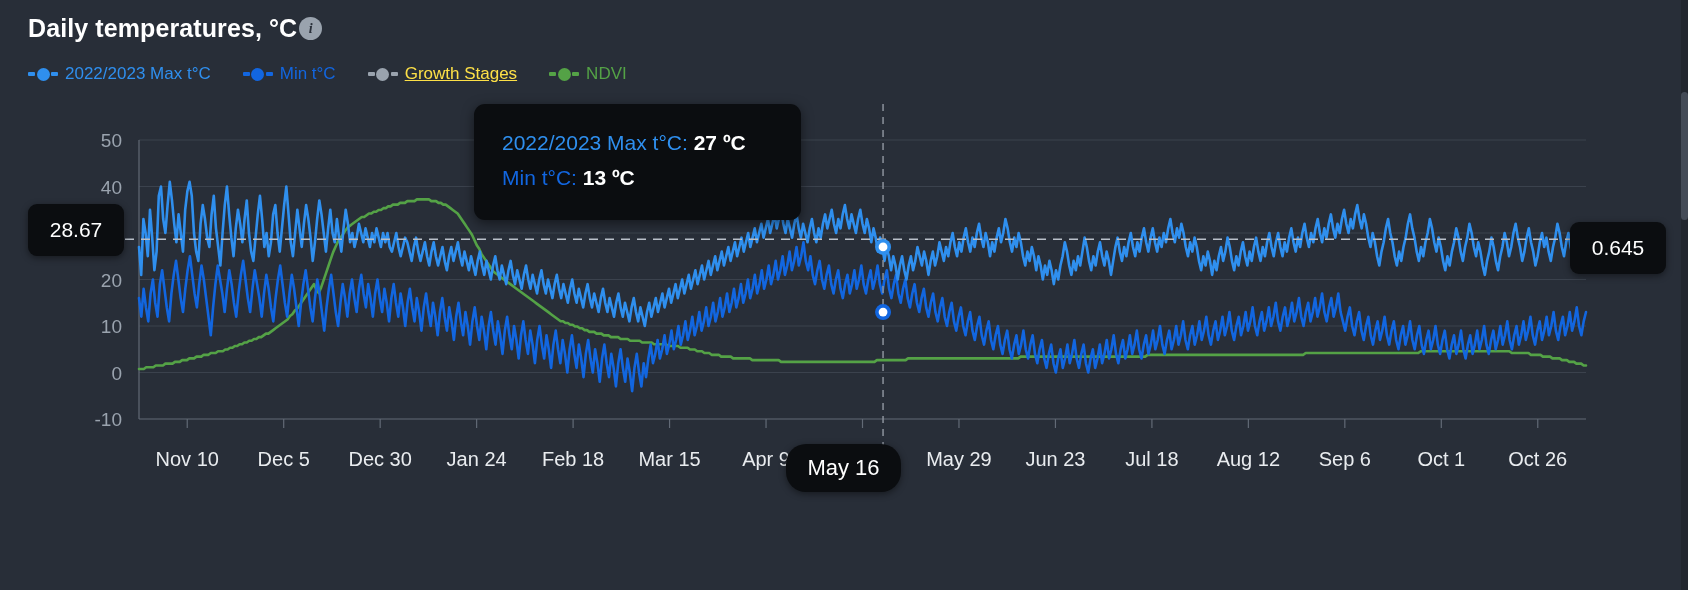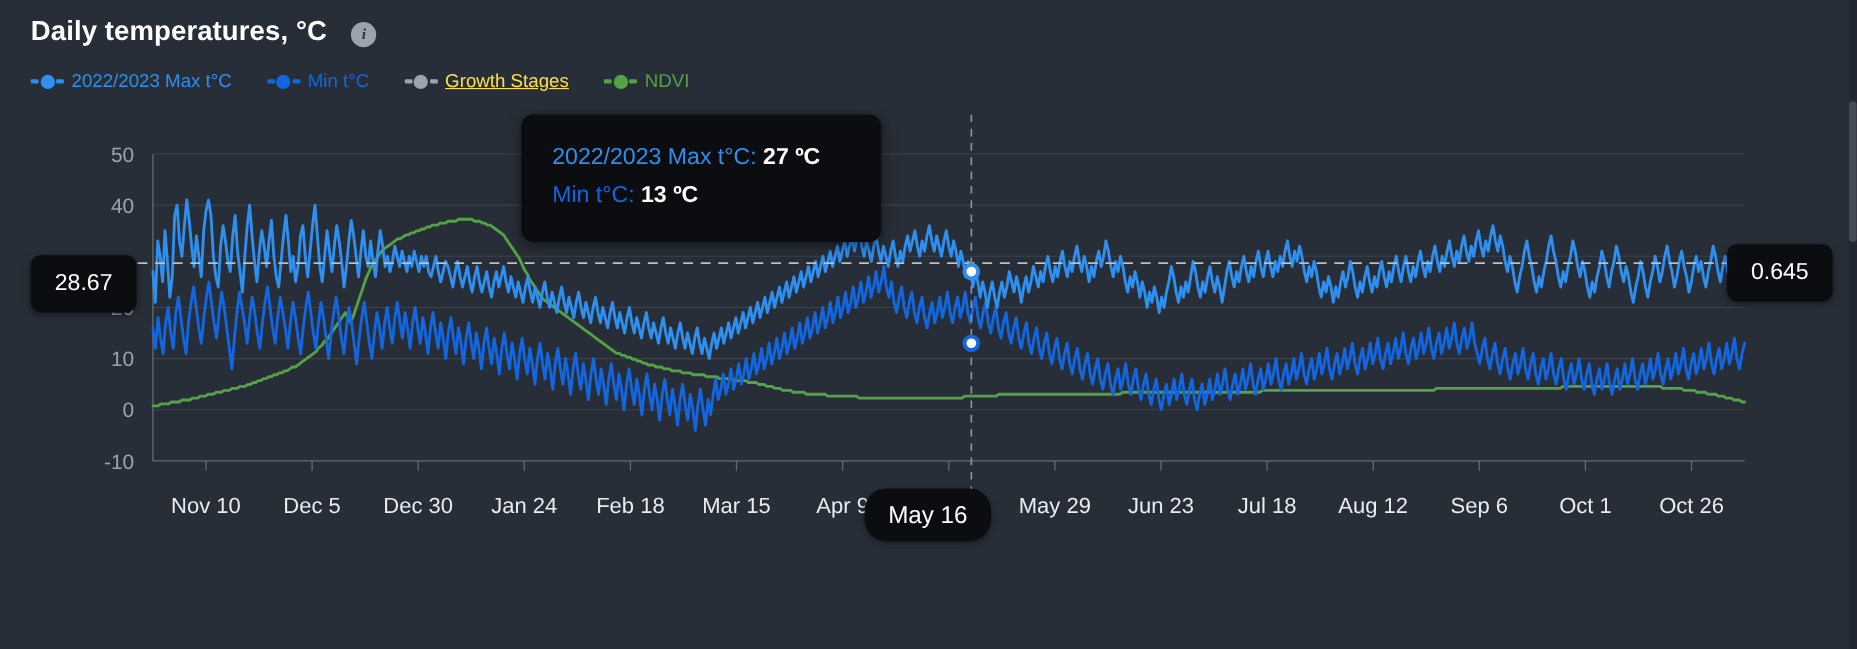--- a/index.html
+++ b/index.html
@@ -21,22 +21,22 @@
     box-sizing: border-box;
   }
   
   #header {
     position: absolute;
     left: 28px;
     top: 14px;
   }
   #title-row {
     display: flex;
-    align-items: flex-end;
-    gap: 22px;
+    align-items: center;
+    gap: 2px;
   }
   #page-title {
     font-size: 25px;
     font-weight: bold;
     color: #ffffff;
     letter-spacing: .1px;
     white-space: nowrap;
   }
   #info-icon {
     width: 23px;
@@ -128,21 +128,21 @@
     background: #0b0d10;
     border-radius: 9px;
     color: #ffffff;
     display: flex;
     align-items: center;
     justify-content: center;
     box-shadow: 0 2px 7px rgba(0,0,0,.45);
   }
   #left-badge {
     left: 28px;
-    top: 232px;
+    top: 204px;
     width: 96px;
     height: 52px;
     font-size: 21px;
   }
   #right-badge {
     right: 22px;
     top: 222px;
     width: 96px;
     height: 52px;
     font-size: 21px;

